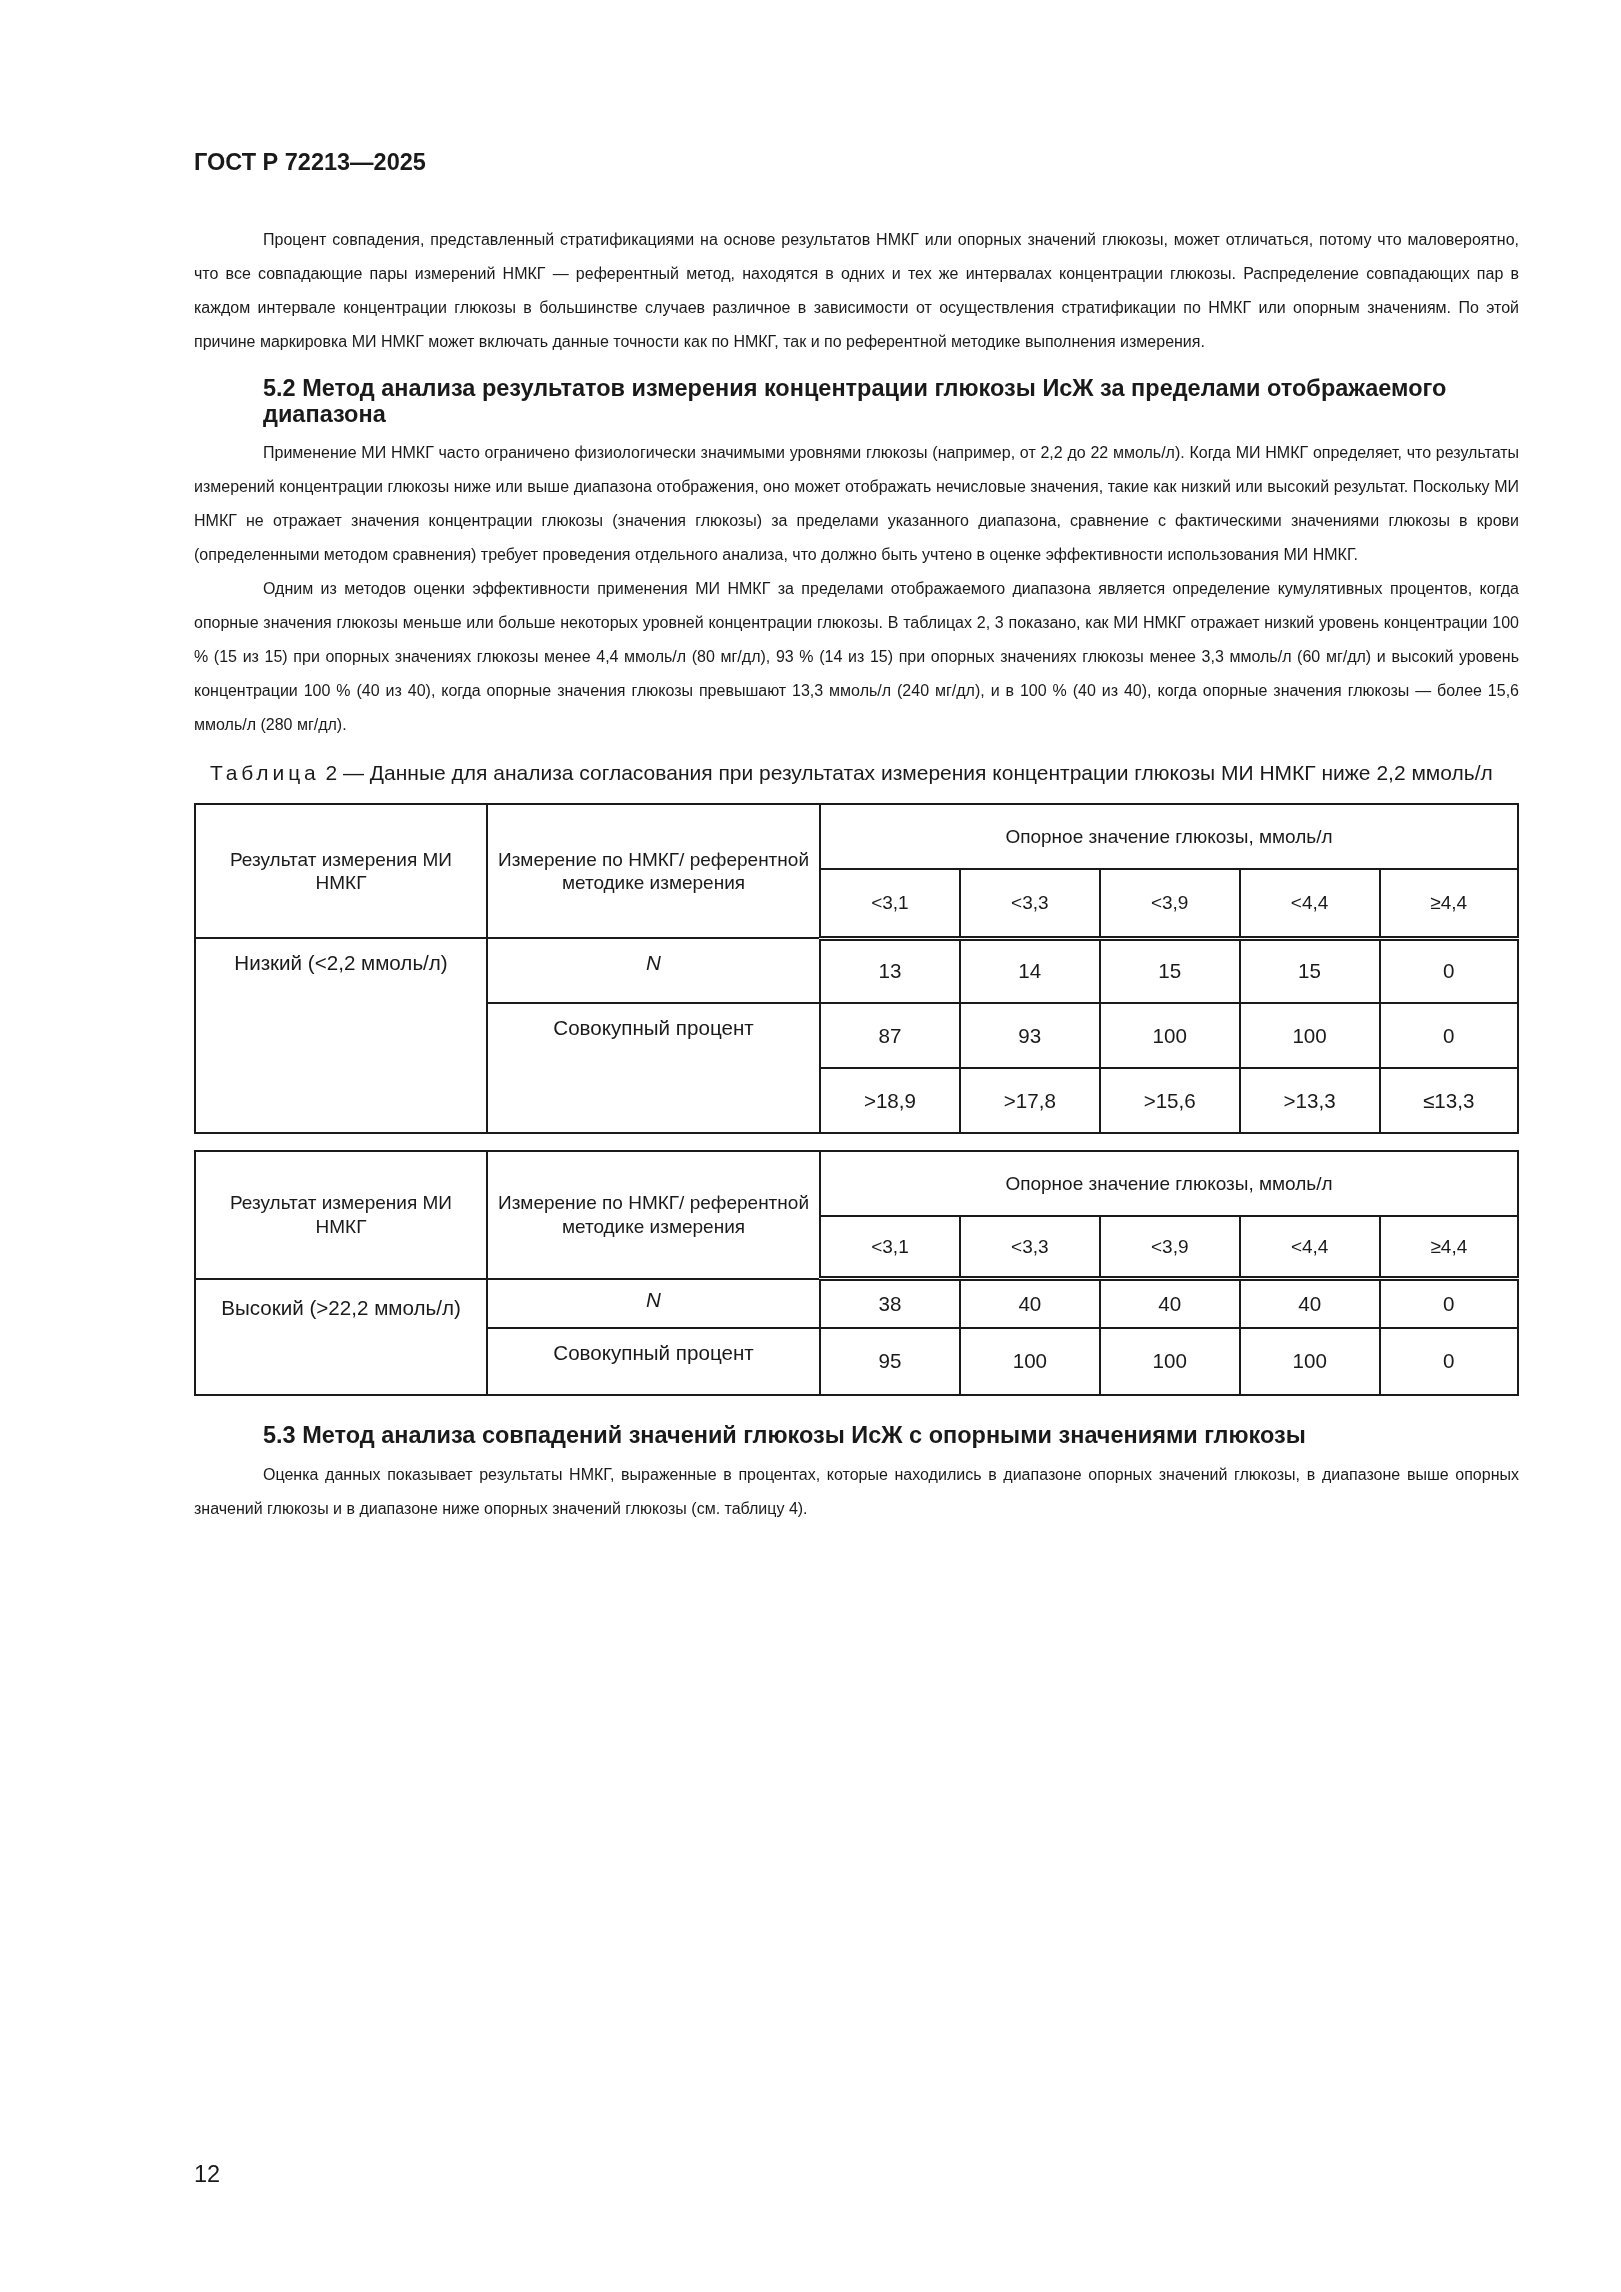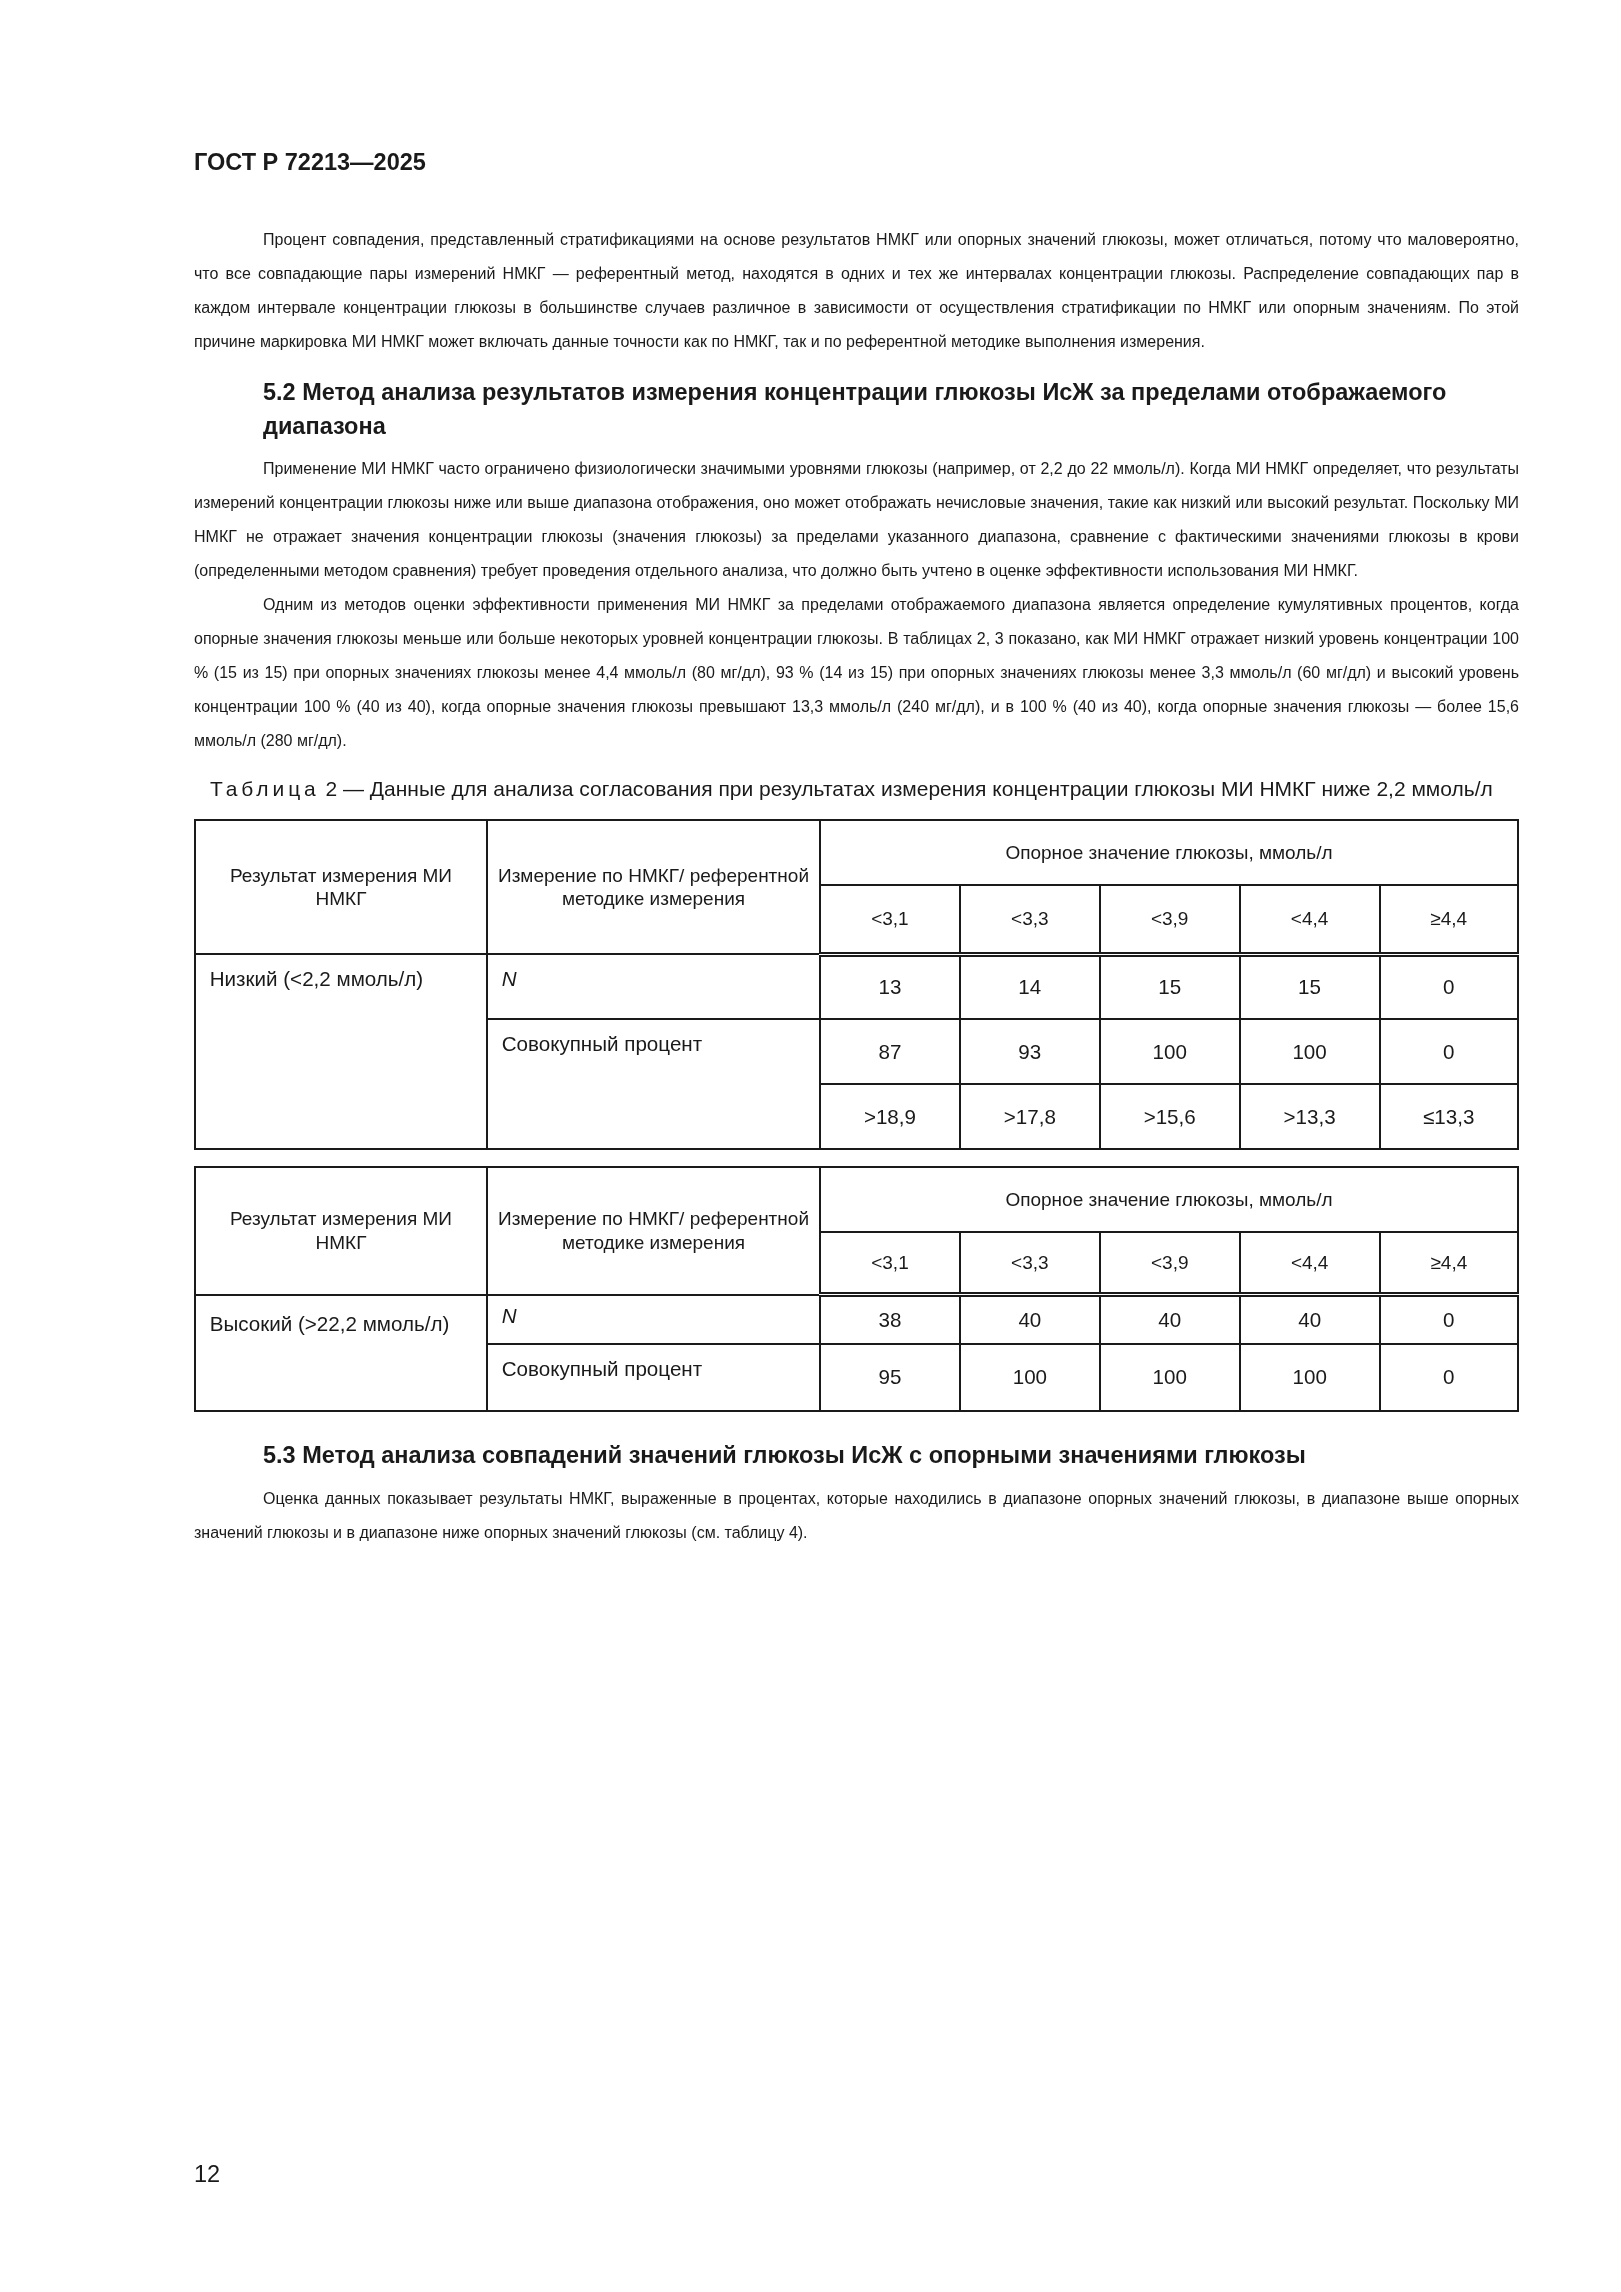--- a/index.html
+++ b/index.html
@@ -1,25 +1,25 @@
 <!DOCTYPE html>
 <html><head>
 <meta charset="utf-8">
 <style>
   html,body{margin:0;padding:0;background:#fff;}
   body{width:1621px;height:2293px;position:relative;font-family:"Liberation Sans",sans-serif;color:#1a1a1a;}
   .page{position:absolute;left:194px;top:0;width:1325px;}
   .hdr{position:absolute;top:149px;left:0;font-weight:bold;font-size:23.5px;}
   .p{font-size:16px;line-height:34px;text-align:justify;margin:0;text-indent:69px;}
-  .h{font-weight:bold;font-size:23.5px;line-height:34px;margin:0;padding-left:69px;}
+  .h{font-weight:bold;font-size:23.5px;line-height:26px;margin:0;padding-left:69px;}
   .cap{font-size:21px;line-height:29px;margin:16px;}
   .sp{letter-spacing:3.9px;}
   table{border-collapse:collapse;width:1325px;font-size:20.6px;}
   td{border:2px solid #1a1a1a;text-align:center;vertical-align:middle;padding:8px;}
-  td.l{text-align:left;vertical-align:top;padding:11.8px 13.7px;margin-top:46px;}
+  td.l{text-align:center;vertical-align:top;padding:11.8px 13.7px;margin-top:46px;}
   td.hd{font-size:19px;line-height:23.5px;}
   tr.dbl td{border-bottom:5.9px double #1a1a1a;}
   .outer{border:2.9px solid #1a1a1a;}
   .foot{position:absolute;top:2161px;left:0;font-size:23.5px;}
   i{font-style:italic;}
 </style>
 </head>
 <body>
 
 <div class="page">

